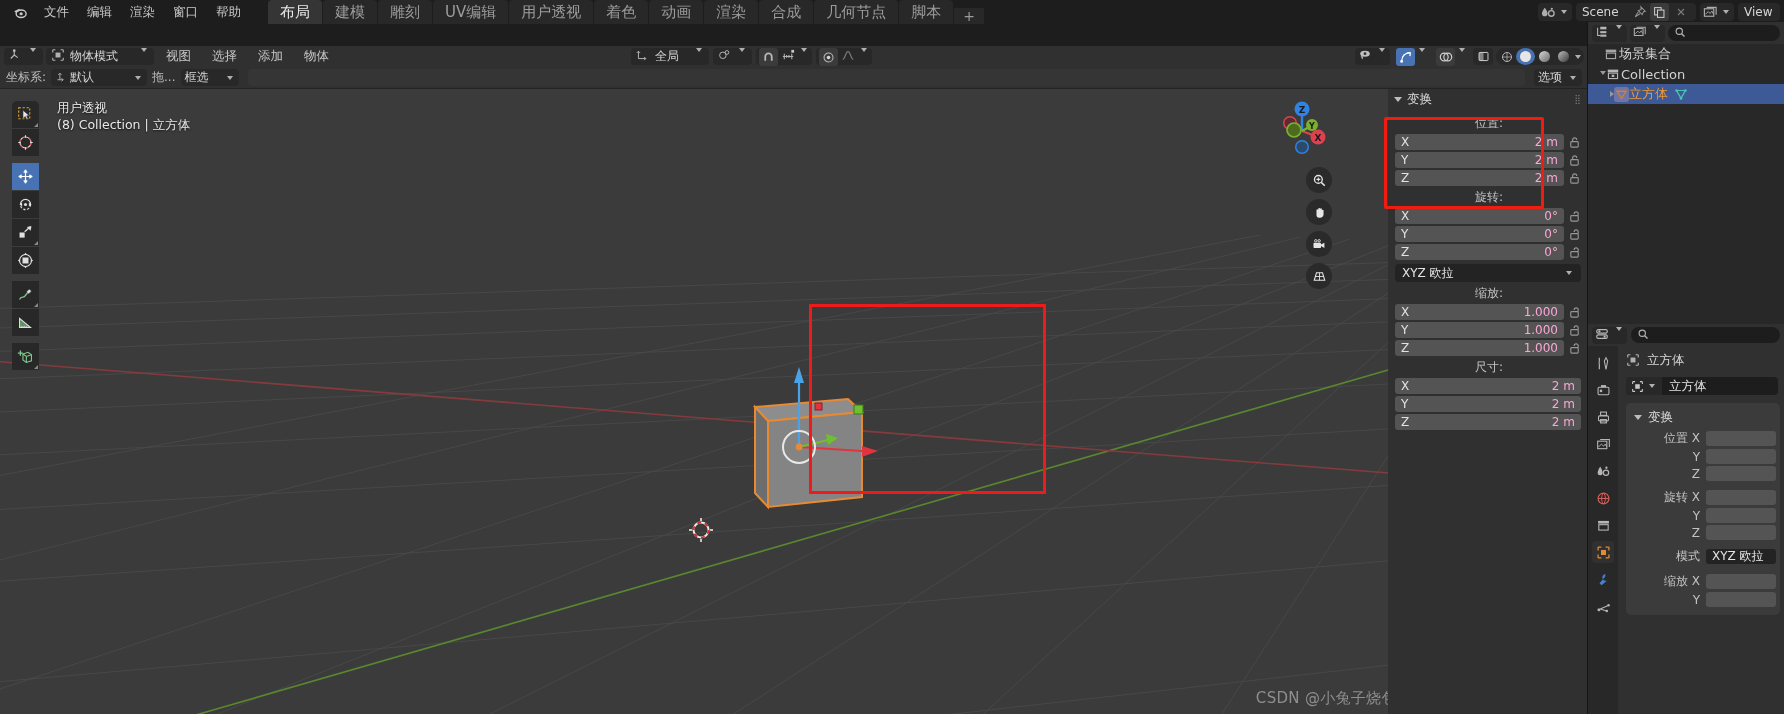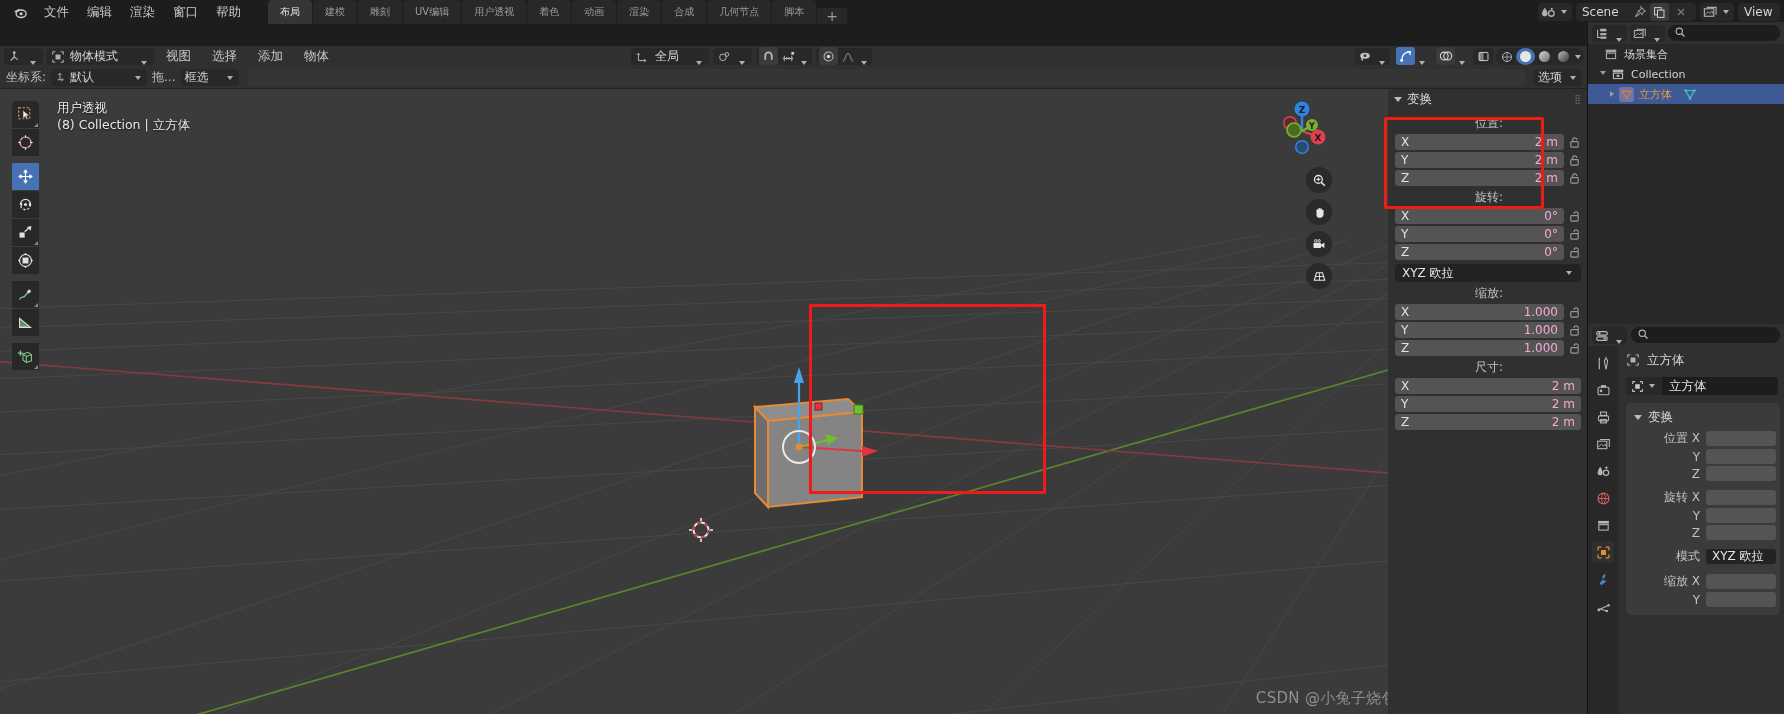--- a/index.html
+++ b/index.html
@@ -27,21 +27,21 @@
     padding-left:6px; position:relative;
   }
   .topbar .logo-btn{display:flex;align-items:center;padding:0 7px;}
   .menu-item {
     display:flex; align-items:center; padding:0 9px; font-size:12.5px;
     color:#c8c8c8; cursor:default; white-space:nowrap;
   }
   .ws-tabs{display:flex;align-items:flex-end;margin-left:18px;}
   .ws-tab{
     display:flex;align-items:center;padding:0 12px;height:24px;
-    font-size:10px;color:#9c9c9c;position:relative;white-space:nowrap;
+    font-size:15px;color:#9c9c9c;position:relative;white-space:nowrap;
     background:#282828; border-top-left-radius:4px;border-top-right-radius:4px;
     margin-right:1px;
   }
   .ws-tab.active{ background:#353535; color:#e8e8e8;}
   .ws-plus{display:flex;align-items:center;padding:0 9px;color:#9c9c9c;font-size:14px;background:#282828;}
   .topbar-right{
     position:absolute; right:0; top:0; height:24px; display:flex;
     align-items:center; gap:4px; padding-right:4px;
   }
   .pill {
@@ -57,21 +57,21 @@
         border-top:4px solid #b0b0b0; display:inline-block; margin:0 2px;}
   .sq-btn{width:19px;height:18px;display:flex;align-items:center;justify-content:center;border-radius:3px;}
   .sq-btn.on{background:#3b3b3b;}
 
   
   .vp-header{
     position:absolute; left:0; top:46px; width:1588px; height:21px;
     background:#303030; display:flex; align-items:center; padding:0 4px; gap:3px;
   }
   .hbtn{
-    display:flex;align-items:flex-end;height:17px;background:#282828;border-radius:4px;
+    display:flex;align-items:flex-start;height:17px;background:#282828;border-radius:4px;
     padding:0 5px;gap:4px;font-size:12px;color:#d6d6d6;white-space:nowrap;
   }
   .hmenu{padding:0 9px;font-size:12.5px;color:#c8c8c8;height:21px;display:flex;align-items:center;}
   .vp-header-right{margin-left:auto;display:flex;align-items:center;gap:3px;}
   .shade-seg{display:flex;align-items:center;height:17px;background:#282828;border-radius:9px;padding:0 1px;}
   .shade-seg .sph{width:19px;height:17px;display:flex;align-items:center;justify-content:center;}
   .sphere{width:11px;height:11px;border-radius:50%;display:block;}
 
   
   .vp-toolsettings{
@@ -153,21 +153,21 @@
   .outliner{
     position:absolute; right:0; top:22px; width:196px; height:302px; background:#282828;
   }
   .ol-header{
     height:22px;background:#303030;display:flex;align-items:center;gap:3px;padding:0 4px;
   }
   .search{
     flex:1;display:flex;align-items:center;height:16px;background:#1d1d1d;border-radius:8px;
     padding:0 6px;gap:4px;
   }
-  .ol-row{height:20px;display:flex;align-items:center;padding-left:6px;gap:5px;font-size:11px;color:#d2d2d2;}
+  .ol-row{height:20px;display:flex;align-items:center;padding-left:6px;font-size:13px;color:#d2d2d2;}
   .ol-row.sel{background:#3d5a96;}
   .ol-tri{width:0;height:0;border-left:4px solid #9a9a9a;border-top:3.5px solid transparent;border-bottom:3.5px solid transparent;}
   .ol-tri.down{border-left:3.5px solid transparent;border-right:3.5px solid transparent;border-top:4px solid #9a9a9a;}
 
   
   .props{
     position:absolute; right:0; top:324px; width:196px; height:390px; background:#303030;
   }
   .props-header{height:22px;background:#303030;display:flex;align-items:center;gap:4px;padding:0 4px;}
   .props-tabs{

